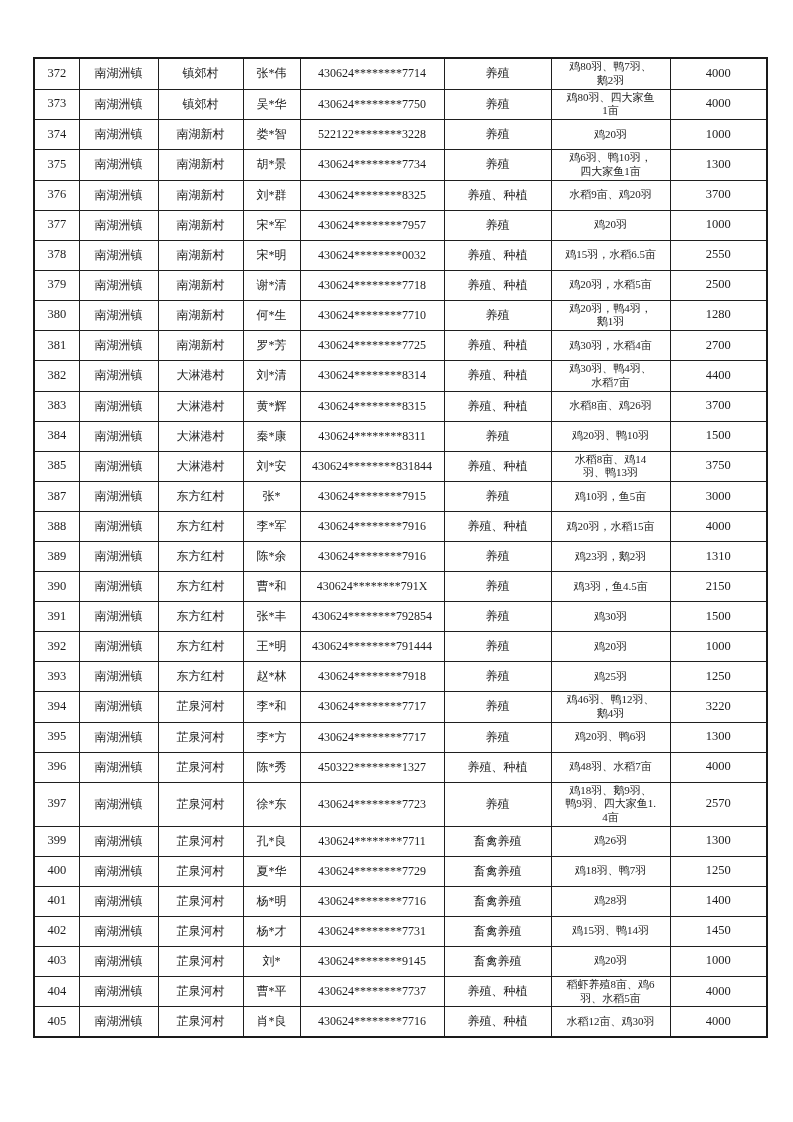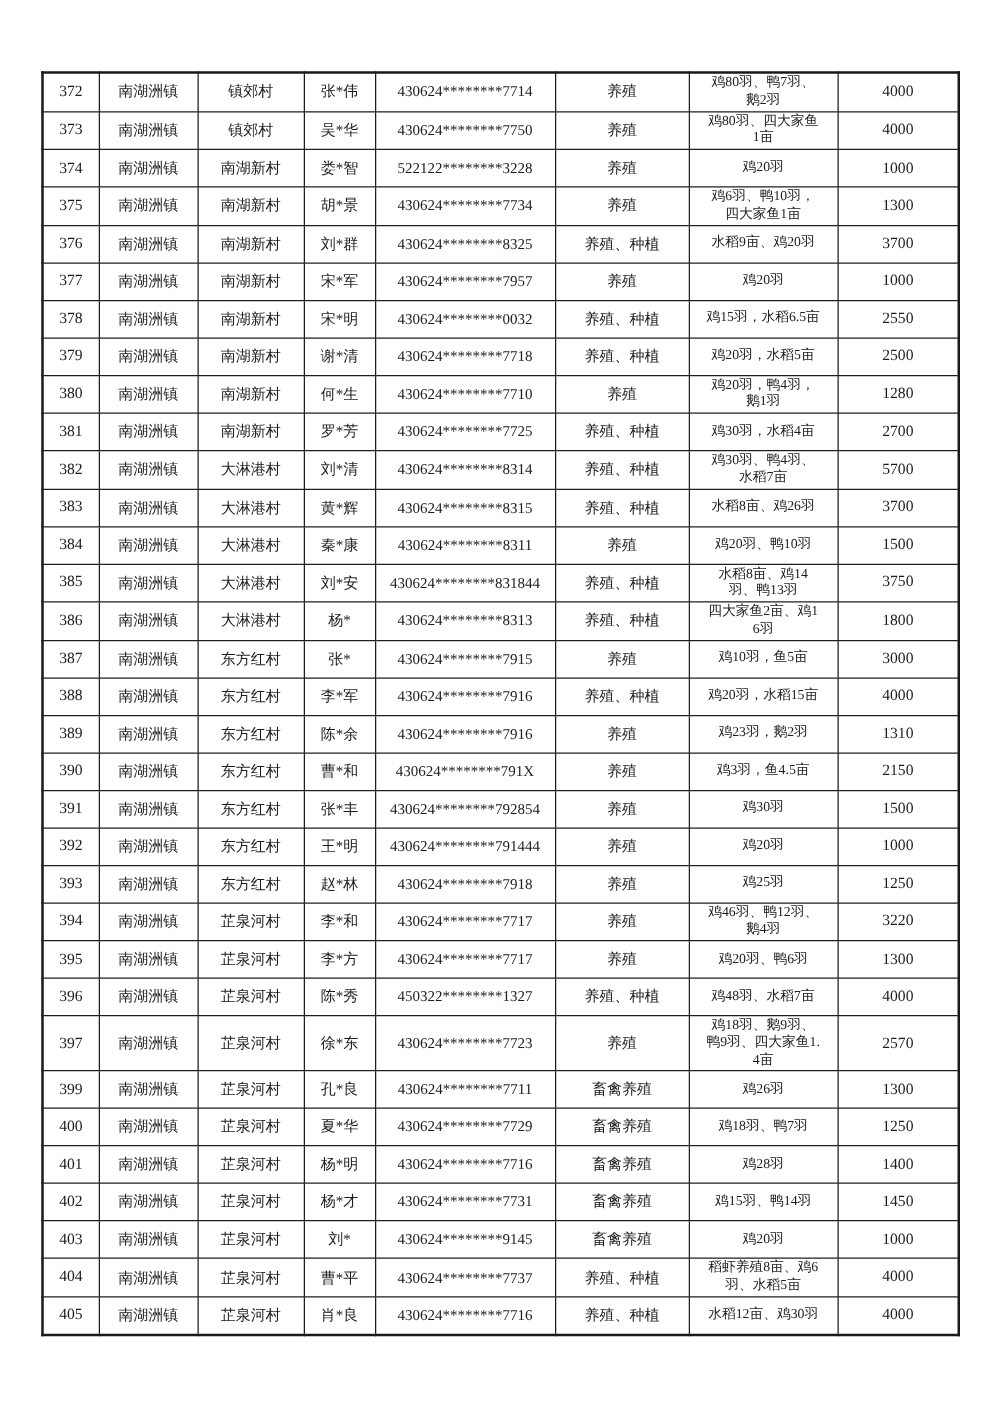--- a/index.html
+++ b/index.html
@@ -172,21 +172,21 @@
             <td>2700</td>
           </tr>
           <tr>
             <td>382</td>
             <td>南湖洲镇</td>
             <td>大淋港村</td>
             <td>刘*清</td>
             <td>430624********8314</td>
             <td>养殖、种植</td>
             <td>鸡30羽、鸭4羽、水稻7亩</td>
-            <td>5700</td>
+            <td>4400</td>
           </tr>
           <tr>
             <td>383</td>
             <td>南湖洲镇</td>
             <td>大淋港村</td>
             <td>黄*辉</td>
             <td>430624********8315</td>
             <td>养殖、种植</td>
             <td>水稻8亩、鸡26羽</td>
             <td>3700</td>
@@ -203,30 +203,20 @@
           </tr>
           <tr>
             <td>385</td>
             <td>南湖洲镇</td>
             <td>大淋港村</td>
             <td>刘*安</td>
             <td>430624********831844</td>
             <td>养殖、种植</td>
             <td>水稻8亩、鸡14羽、鸭13羽</td>
             <td>3750</td>
-          </tr>
-          <tr>
-            <td>386</td>
-            <td>南湖洲镇</td>
-            <td>大淋港村</td>
-            <td>杨*</td>
-            <td>430624********8313</td>
-            <td>养殖、种植</td>
-            <td>四大家鱼2亩、鸡16羽</td>
-            <td>1800</td>
           </tr>
           <tr>
             <td>387</td>
             <td>南湖洲镇</td>
             <td>东方红村</td>
             <td>张*</td>
             <td>430624********7915</td>
             <td>养殖</td>
             <td>鸡10羽，鱼5亩</td>
             <td>3000</td>

